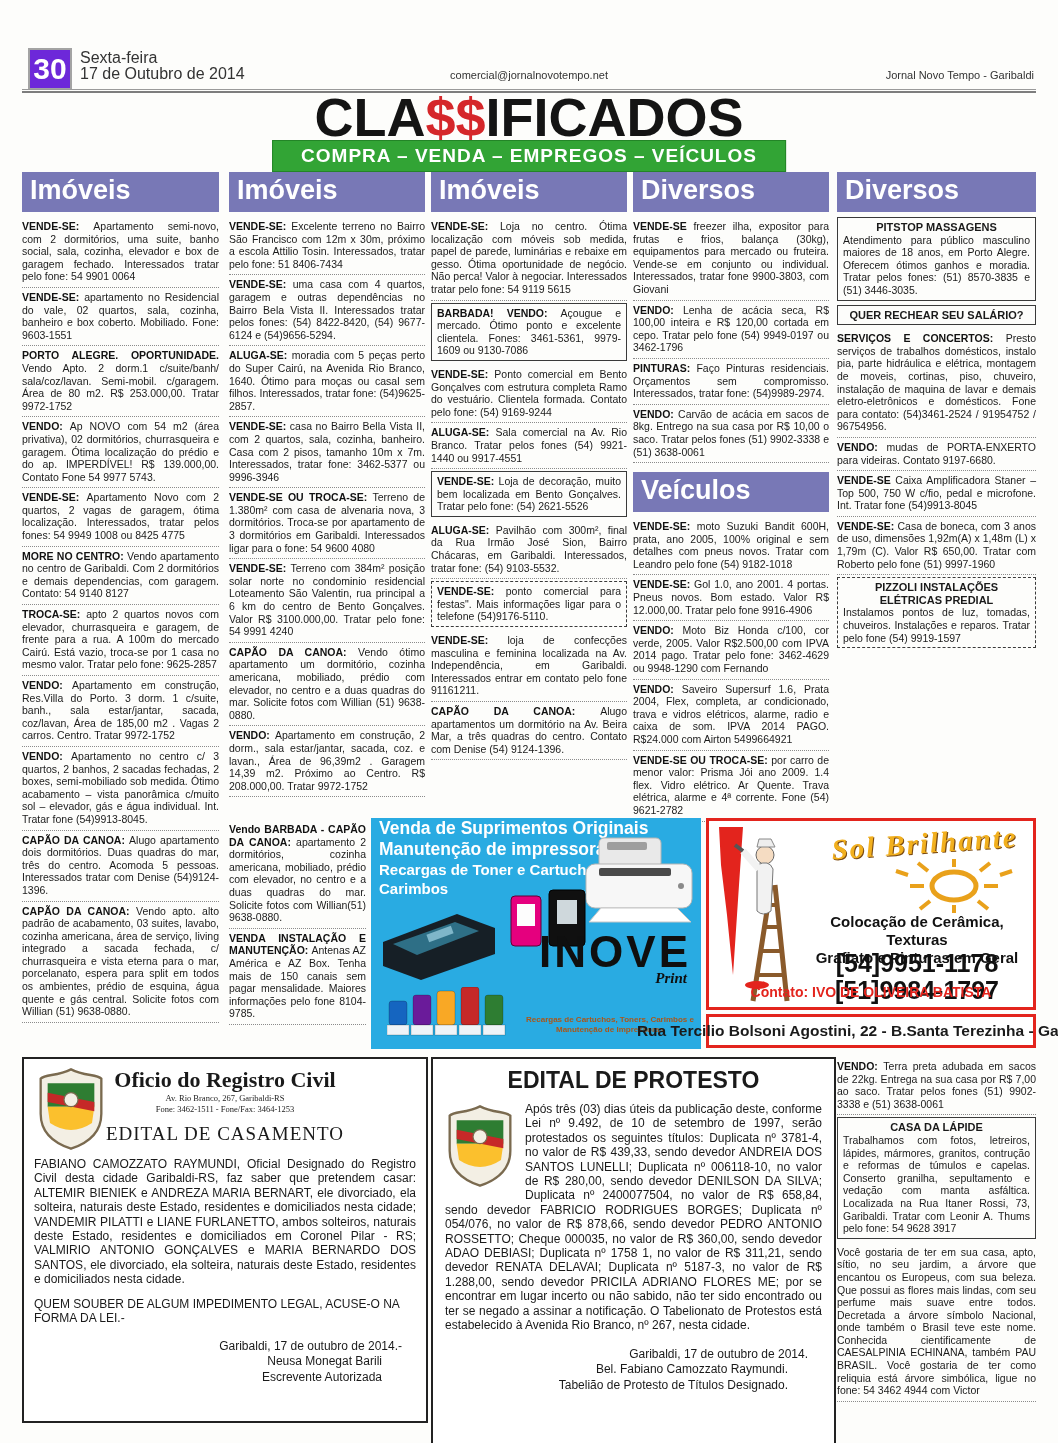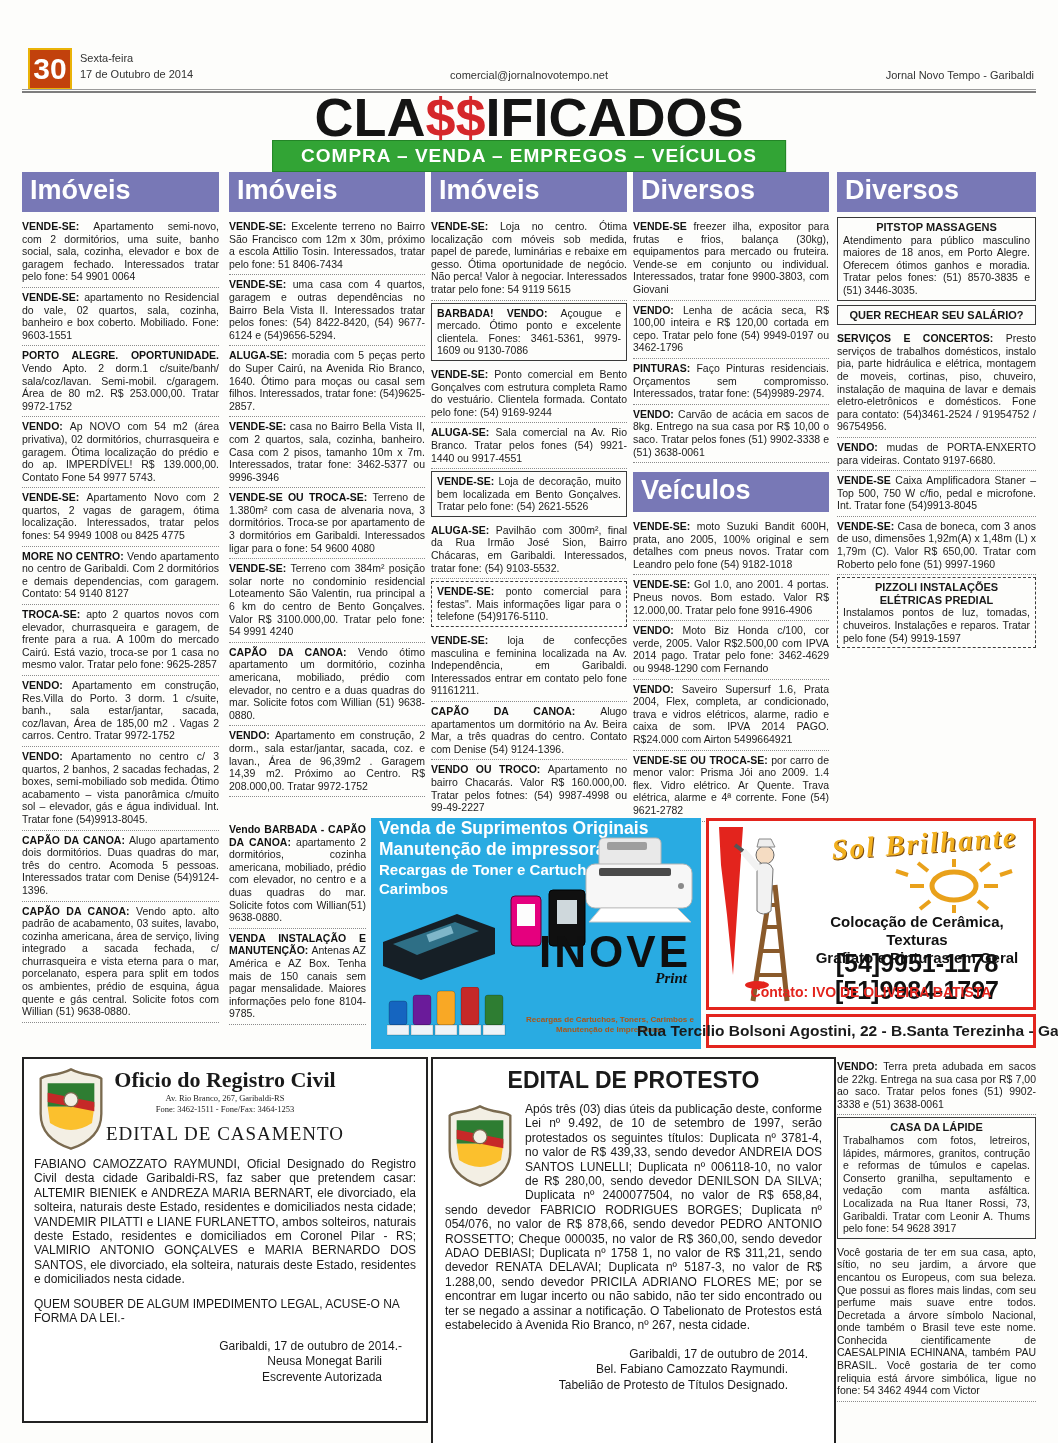--- a/index.html
+++ b/index.html
@@ -1,22 +1,22 @@
 <!DOCTYPE html>
 <html lang="pt"><head>
 <meta charset="utf-8">
 <style>
   *{margin:0;padding:0;box-sizing:border-box}
   body{background:#d9d9d9;font-family:"Liberation Sans",sans-serif;color:#1a1a1a}
   .page{position:relative;width:1058px;height:1443px;margin:0 auto;background:#fdfdfb;overflow:hidden}
 
   
-  .pageno{position:absolute;left:28px;top:48px;width:44px;height:42px;background:#c2410c;border:2px solid #eab308;
+  .pageno{position:absolute;left:28px;top:48px;width:44px;height:42px;background:#6d28d9;border:2px solid #a3a3a3;
           color:#fff;font-size:30px;font-weight:bold;display:flex;align-items:center;justify-content:center}
-  .dateblock{position:absolute;left:80px;top:50px;font-size:11px;line-height:16px;color:#333}
+  .dateblock{position:absolute;left:80px;top:50px;font-size:16px;line-height:16px;color:#333}
   .email{position:absolute;left:0;right:0;top:69px;text-align:center;font-size:11px;color:#333}
   .paper{position:absolute;right:24px;top:69px;font-size:11px;color:#333}
   .rule{position:absolute;left:22px;right:22px;top:89px;height:4px;border-top:1px solid #9a9a9a;border-bottom:2px solid #7d7d7d}
 
   .classi{position:absolute;top:90px;left:0;right:0;text-align:center;font-size:54px;font-weight:900;
           letter-spacing:0;color:#141414;line-height:1}
   .classi .red{color:#d5272a}
   .catbar{position:absolute;top:140px;left:50%;transform:translateX(-50%);background:#32a435;border:1px solid #238527;
           color:#fff;font-weight:bold;font-size:19px;line-height:1;padding:5px 28px 6px;letter-spacing:1px;white-space:nowrap}
 
@@ -235,24 +235,20 @@
 
     <p class="ad-body"><b class="ad-lead">VENDE-SE:</b><span class="ad-text">ponto comercial para festas". Mais informações ligar para o telefone (54)9176-5110.</span></p>
   </article>
         <article class="ad">
 
     <p class="ad-body"><b class="ad-lead">VENDE-SE:</b><span class="ad-text">loja de confecções masculina e feminina localizada na Av. Independência, em Garibaldi. Interessados entrar em contato pelo fone 91161211.</span></p>
   </article>
         <article class="ad">
 
     <p class="ad-body"><b class="ad-lead">CAPÃO DA CANOA:</b><span class="ad-text">Alugo apartamentos um dormitório na Av. Beira Mar, a três quadras do centro. Contato com Denise (54) 9124-1396.</span></p>
-  </article>
-        <article class="ad">
-
-    <p class="ad-body"><b class="ad-lead">VENDO OU TROCO:</b><span class="ad-text">Apartamento no bairro Chacarás. Valor R$ 160.000,00. Tratar pelos fotnes: (54) 9987-4998 ou 99-49-2227</span></p>
   </article>
       </div>
   </section>
 
   <section class="col c4">
     <h2 class="col-heading">Diversos</h2>
     <div>
         <article class="ad">
 
     <p class="ad-body"><b class="ad-lead">VENDE-SE</b><span class="ad-text">freezer ilha, expositor para frutas e frios, balança (30kg), equipamentos para mercado ou fruteira. Vende-se em conjunto ou individual. Interessados, tratar fone 9900-3803, com Giovani</span></p>

